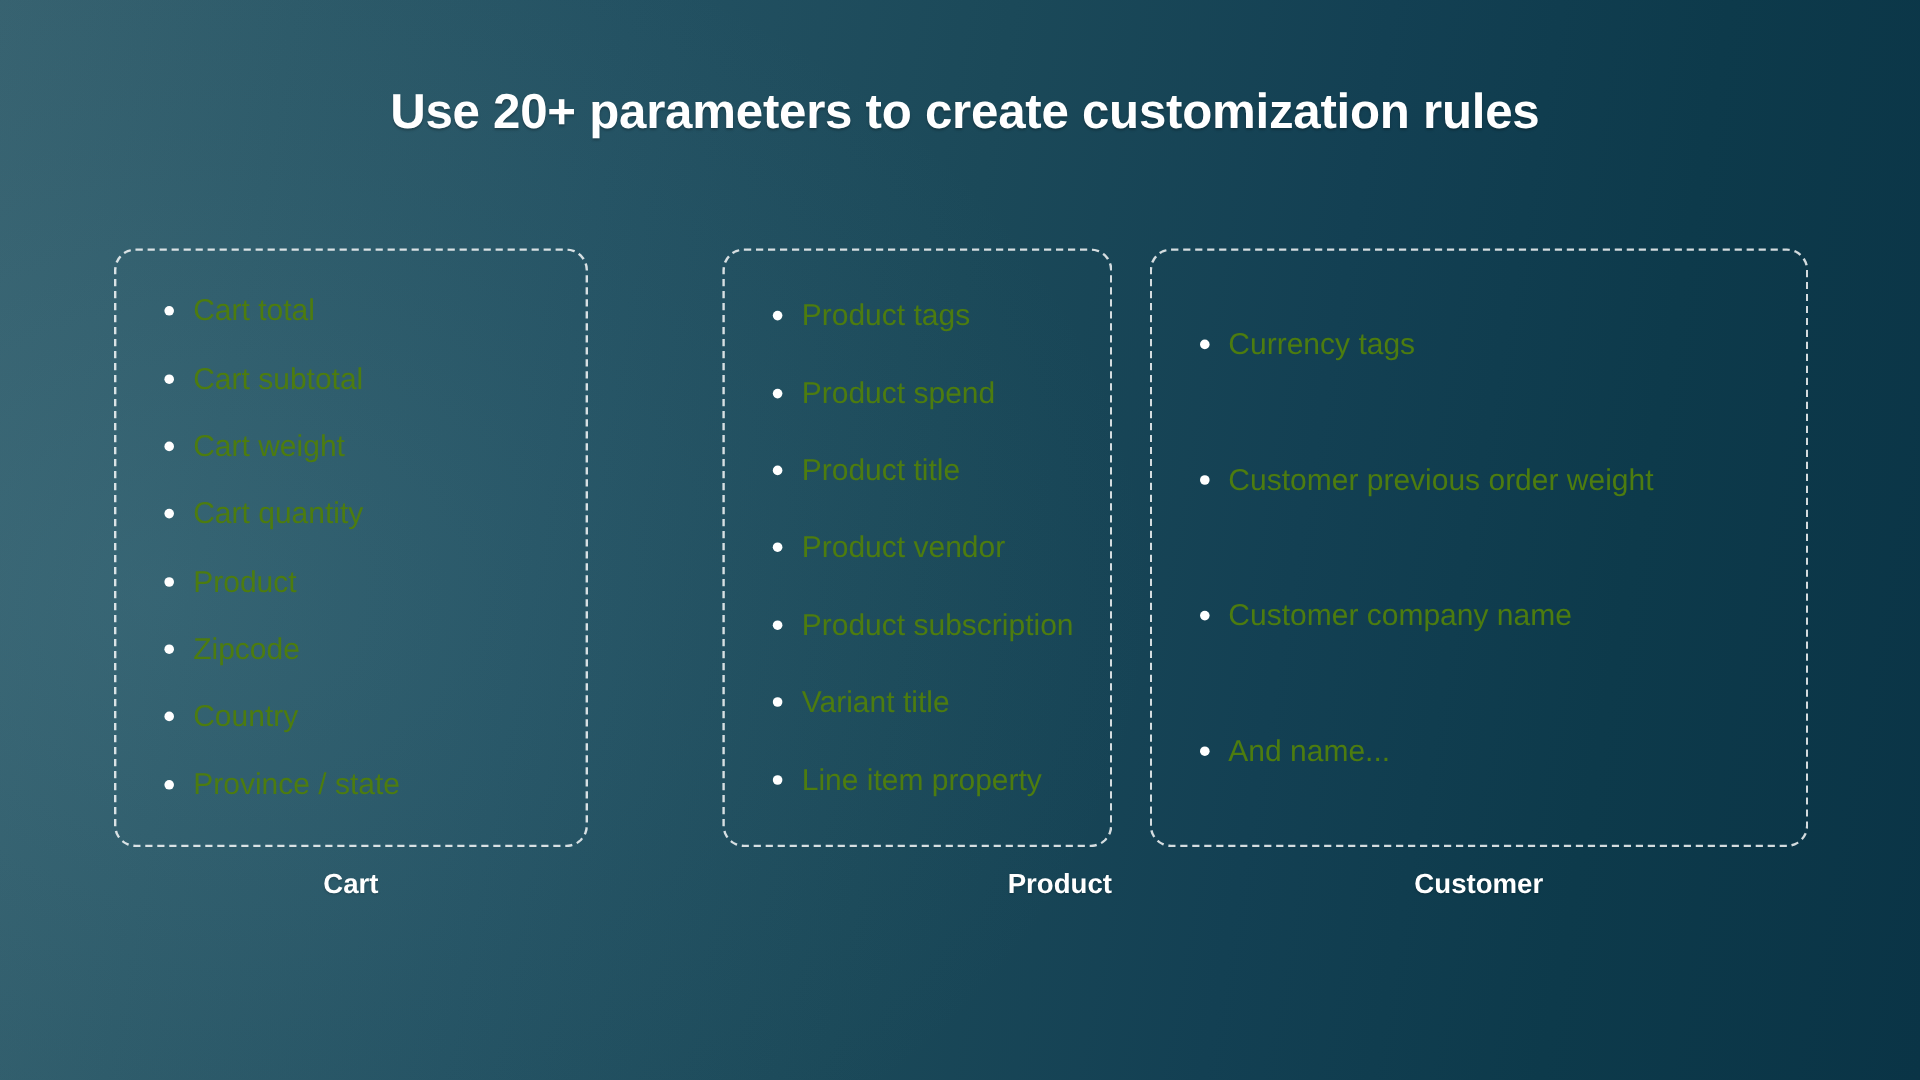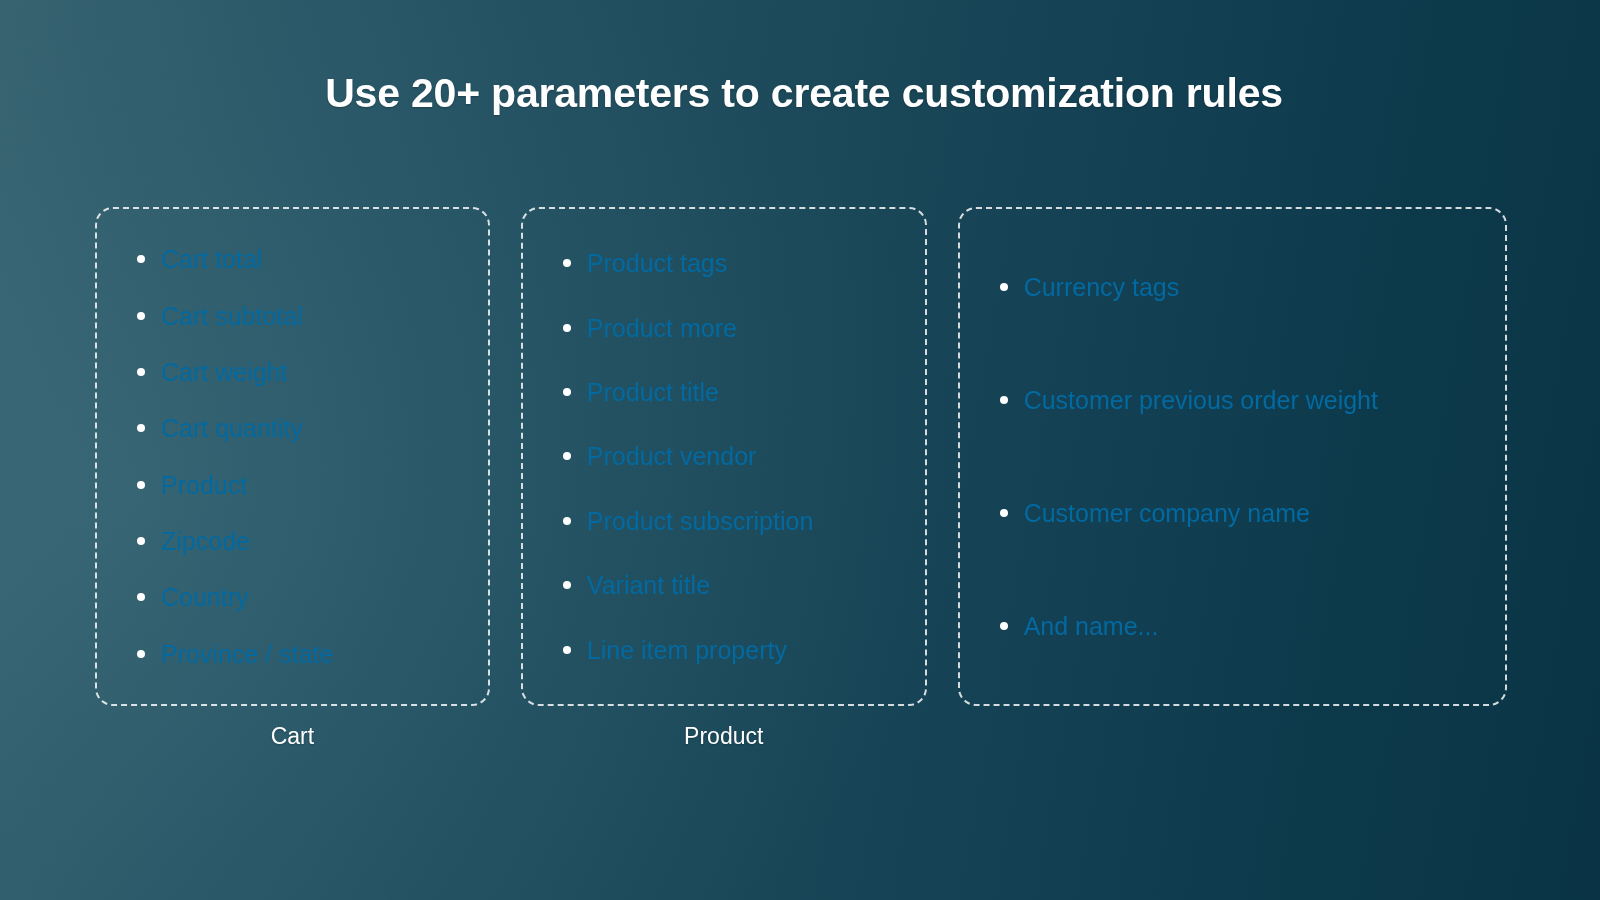--- a/index.html
+++ b/index.html
@@ -68,21 +68,21 @@
     gap: 31px;
   }
 
   .column {
     display: flex;
     flex-direction: column;
     align-items: stretch;
   }
 
   .column.cart     { width: 396px; }
-  .column.product  { width: 407px; }
+  .column.product  { width: 407px; align-items: flex-end; }
   .column.customer { width: 551px; }
 
   .card {
     height: 499px;
     border: 2px dashed rgba(255,255,255,0.82);
     border-radius: 18px;
     padding: 22px 30px 22px 40px;
     display: flex;
     flex-direction: column;
     justify-content: space-around;
@@ -95,38 +95,38 @@
     justify-content: space-around;
     height: 100%;
   }
 
   .param-item {
     display: flex;
     align-items: center;
     font-size: 25px;
     font-weight: 400;
     line-height: 1.2;
-    color: #0369a1;
+    color: #4d7c0f;
     white-space: nowrap;
   }
 
   .bullet {
     width: 8px;
     height: 8px;
     border-radius: 50%;
     background: #ffffff;
     flex: 0 0 8px;
     margin-right: 16px;
   }
 
   .card-caption {
     margin-top: 17px;
     text-align: center;
     font-size: 23px;
-    font-weight: normal;
+    font-weight: bold;
     color: #ffffff;
     text-shadow: 0 1px 2px rgba(0,0,0,0.22);
   }
 </style>
 </head>
 <body>
 
 <div class="stage">
 
   <h1 class="page-title">Use 20+ parameters to create customization rules</h1>
@@ -175,21 +175,21 @@
 
     <div class="column product">
       <div class="card">
         <ul class="param-list">
           <li class="param-item">
             <span class="bullet"></span>
             <span>Product tags</span>
           </li>
           <li class="param-item">
             <span class="bullet"></span>
-            <span>Product more</span>
+            <span>Product spend</span>
           </li>
           <li class="param-item">
             <span class="bullet"></span>
             <span>Product title</span>
           </li>
           <li class="param-item">
             <span class="bullet"></span>
             <span>Product vendor</span>
           </li>
           <li class="param-item">
@@ -223,16 +223,17 @@
           <li class="param-item">
             <span class="bullet"></span>
             <span>Customer company name</span>
           </li>
           <li class="param-item">
             <span class="bullet"></span>
             <span>And name...</span>
           </li>
         </ul>
       </div>
+      <div class="card-caption">Customer</div>
     </div>
 
   </div>
 </div>
 
 </body></html>

